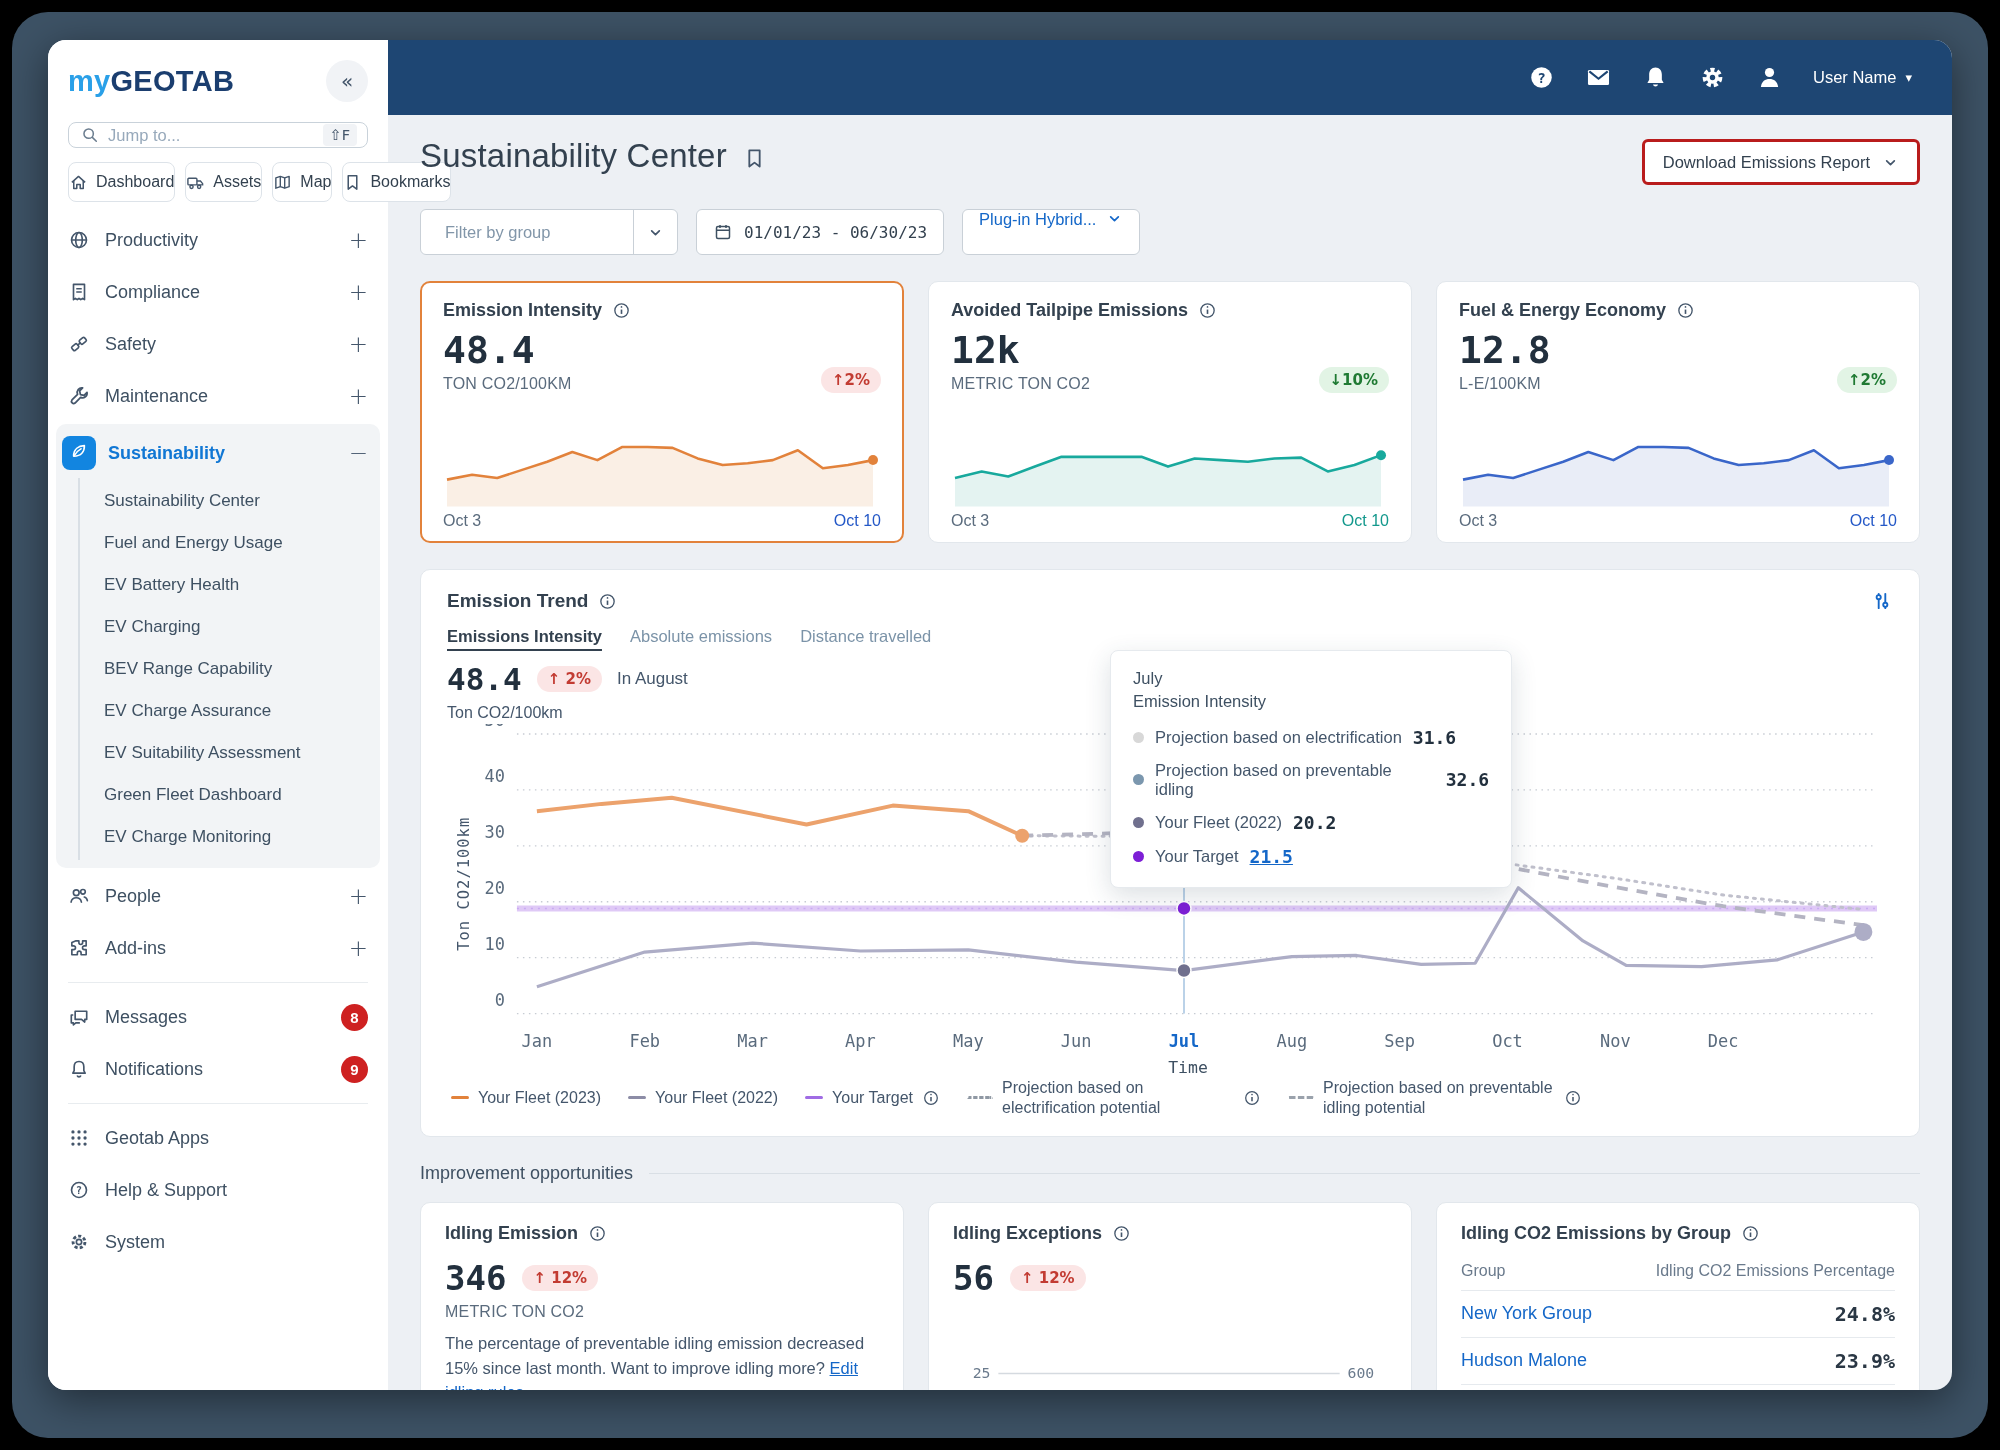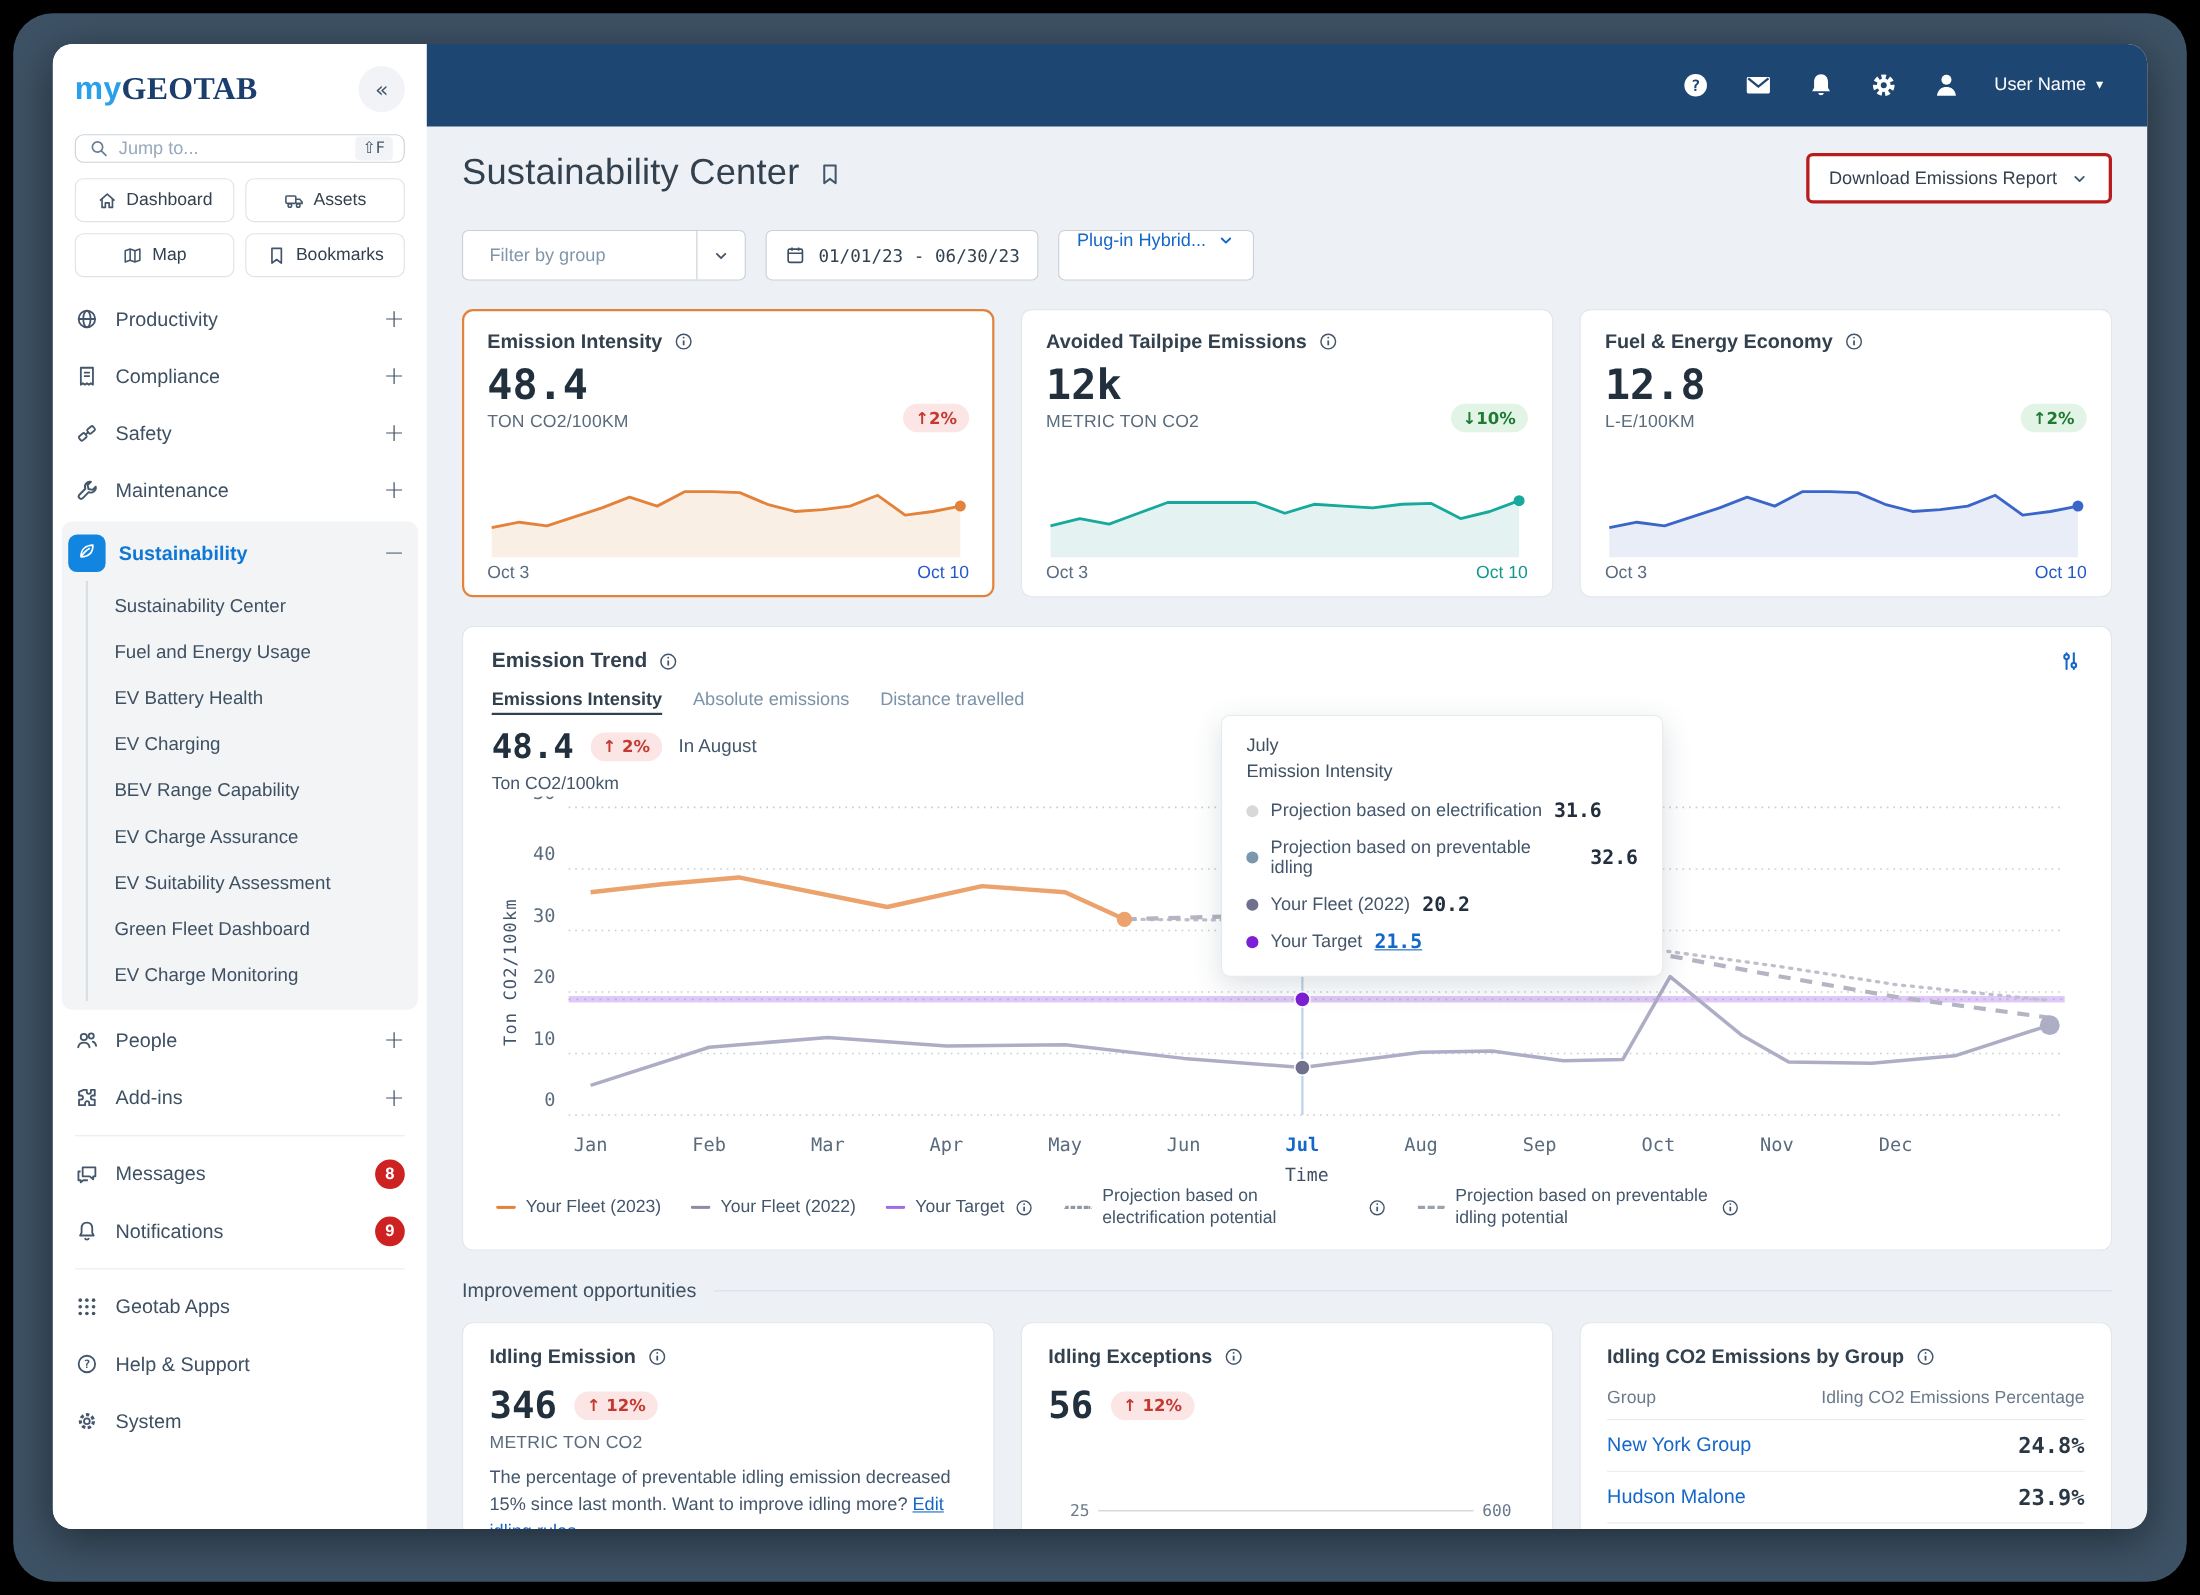--- a/index.html
+++ b/index.html
@@ -7,31 +7,31 @@
   body { background:#000; position:relative; font-family:"Liberation Sans",sans-serif; overflow:hidden; }
   .frame { position:absolute; inset:12px; background:#3D5265; border-radius:36px; }
   .window { position:absolute; left:48px; top:40px; width:1904px; height:1350px; border-radius:18px;
             overflow:hidden; display:flex; background:#EDF0F4; box-shadow:0 10px 40px rgba(0,0,0,.45); }
 
   
   .sidebar { width:340px; flex:none; background:#fff; display:flex; flex-direction:column; padding:0 20px; }
   .logo-row { display:flex; align-items:center; justify-content:space-between; height:62px; margin-top:10px; }
   .logo { font-size:29px; font-weight:bold; letter-spacing:.3px; }
   .logo .my { color:#2AA0E8; }
-  .logo .geo { color:#1B3E6F;font-family:Liberation Serif, serif; }
+  .logo .geo { color:#1B3E6F; }
   .collapse-btn { width:42px; height:42px; border-radius:50%; background:#F1F3F6; color:#44566B;
                   font-size:20px; display:flex; align-items:center; justify-content:center; border:none;
                   font-family:"DejaVu Sans",sans-serif; cursor:pointer; }
   .searchbox { margin-top:10px; height:26px; border:1px solid #C9D2DA; border-radius:8px; display:flex;
                align-items:center; padding:0 10px 0 12px; gap:9px; background:#fff; }
   .searchbox .sicon { width:18px; height:18px; color:#6B7D8F; flex:none; }
   .search-ph { flex:1; font-size:16.5px; color:#97A9BB; }
   .search-sc { font-size:14.5px; color:#44566B; background:#F1F3F6; padding:3px 7px; border-radius:4px;
                font-family:"DejaVu Sans",sans-serif; }
-  .quick { display:grid; grid-template-columns:1fr 1fr; gap:10px; margin-top:14px; }
+  .quick { display:grid; grid-template-columns:1fr 1fr 1fr 1fr; gap:10px; margin-top:14px; }
   .qbtn { height:40px; border:1px solid #DDE3E9; border-radius:8px; background:#fff; display:flex;
           align-items:center; justify-content:center; gap:8px; font-size:16px; color:#33414F; cursor:pointer; }
   .qbtn .qicon { width:19px; height:19px; color:#44566B; flex:none; }
   .sidenav { margin-top:12px; }
   .nav-item { display:flex; align-items:center; height:52px; gap:15px; color:#3E5062; font-size:18px; cursor:pointer; }
   .nicon { width:22px; height:22px; color:#44566B; flex:none; }
   .nlabel { flex:1; }
   .expander { font-size:23px; color:#44566B; font-weight:300; font-family:"DejaVu Sans",sans-serif; }
   .sus-wrap { background:#F2F4F6; border-radius:10px; margin:2px -12px 2px -12px; padding:4px 12px 8px; }
   .sus-item { height:50px; }

